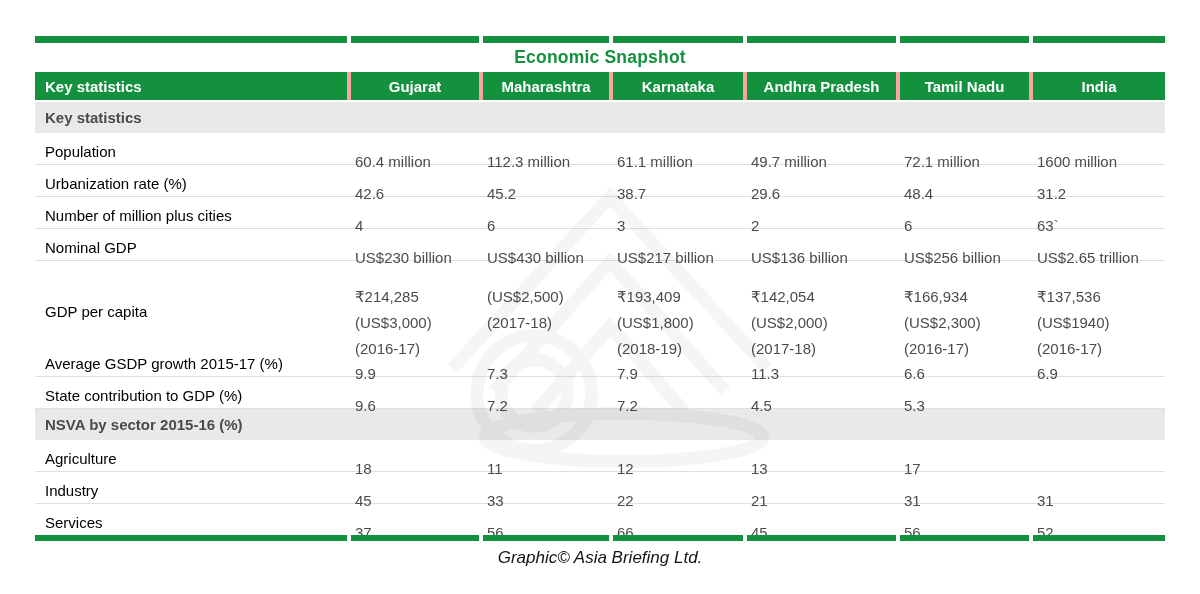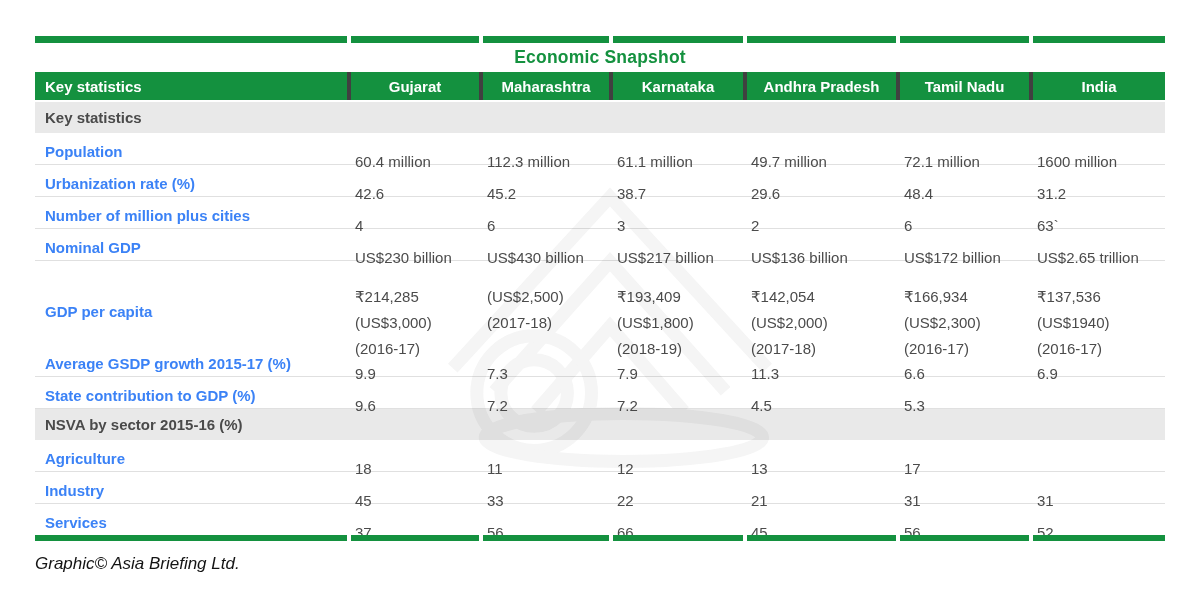--- a/index.html
+++ b/index.html
@@ -21,42 +21,42 @@
   
   #title-band { height:29px; display:flex; align-items:center; justify-content:center; }
   #title-band .title { color:var(--green); font-weight:bold; font-size:17.5px; letter-spacing:0.2px; }
 
   
   #header-row { margin-bottom:2px; }
   #header-row .hcell {
     background:var(--green); color:#ffffff; font-weight:bold; font-size:15px;
     height:28px; display:flex; align-items:center; justify-content:center;
   }
-  #header-row .hcell + .hcell { border-left:4px solid #404040; }
+  #header-row .hcell + .hcell { border-left:4px solid #fca5a5; }
   #header-row .hcell.first { justify-content:flex-start; padding-left:10px; }
 
   
   .row { font-size:15px; }
   .row.section {
     background:var(--section-bg); height:31px; display:flex; align-items:center;
     padding-left:10px; font-weight:bold; color:#4a4a4a; box-sizing:border-box;
   }
   .row.data { height:31px; border-bottom:1px solid #e0e0e0; }
   .row.data:last-of-type { border-bottom:none; }
   .row.data .cell, .row.multi .cell { display:flex; align-items:center; }
-  .label-cell { padding-left:10px; font-weight:bold; color:#3b82f6; }
+  .label-cell { padding-left:10px; font-weight:normal; color:#000000; }
   .value-cell { padding-left:8px; color:#4b4b4b;margin-top:20px; }
 
   .row.multi { height:84px; }
   .row.multi .value-cell { display:block; padding-top:3px; }
   .row.multi .value-cell div { line-height:26px; }
 
   
   #credit {
-    margin-top:13px; text-align:left; font-style:italic; font-size:17px; color:#141414;
+    margin-top:7px; text-align:center; font-style:italic; font-size:17px; color:#141414;
   }
 
   
   #watermark {
     position:absolute; left:425px; top:160px; width:370px; height:320px;
     z-index:2; pointer-events:none; mix-blend-mode:multiply; opacity:0.55;
   }
 </style>
 </head>
 <body>
@@ -118,21 +118,21 @@
           <div class="cell value-cell">2</div>
           <div class="cell value-cell">6</div>
           <div class="cell value-cell">63`</div>
         </div>
         <div class="row data grid7">
           <div class="cell label-cell">Nominal GDP</div>
           <div class="cell value-cell">US$230 billion</div>
           <div class="cell value-cell">US$430 billion</div>
           <div class="cell value-cell">US$217 billion</div>
           <div class="cell value-cell">US$136 billion</div>
-          <div class="cell value-cell">US$172 billion</div>
+          <div class="cell value-cell">US$256 billion</div>
           <div class="cell value-cell">US$2.65 trillion</div>
         </div>
         <div class="row multi grid7">
           <div class="cell label-cell">GDP per capita</div>
           <div class="cell value-cell">
             <div>₹214,285</div>
             <div>(US$3,000)</div>
             <div>(2016-17)</div>
           </div>
           <div class="cell value-cell">

